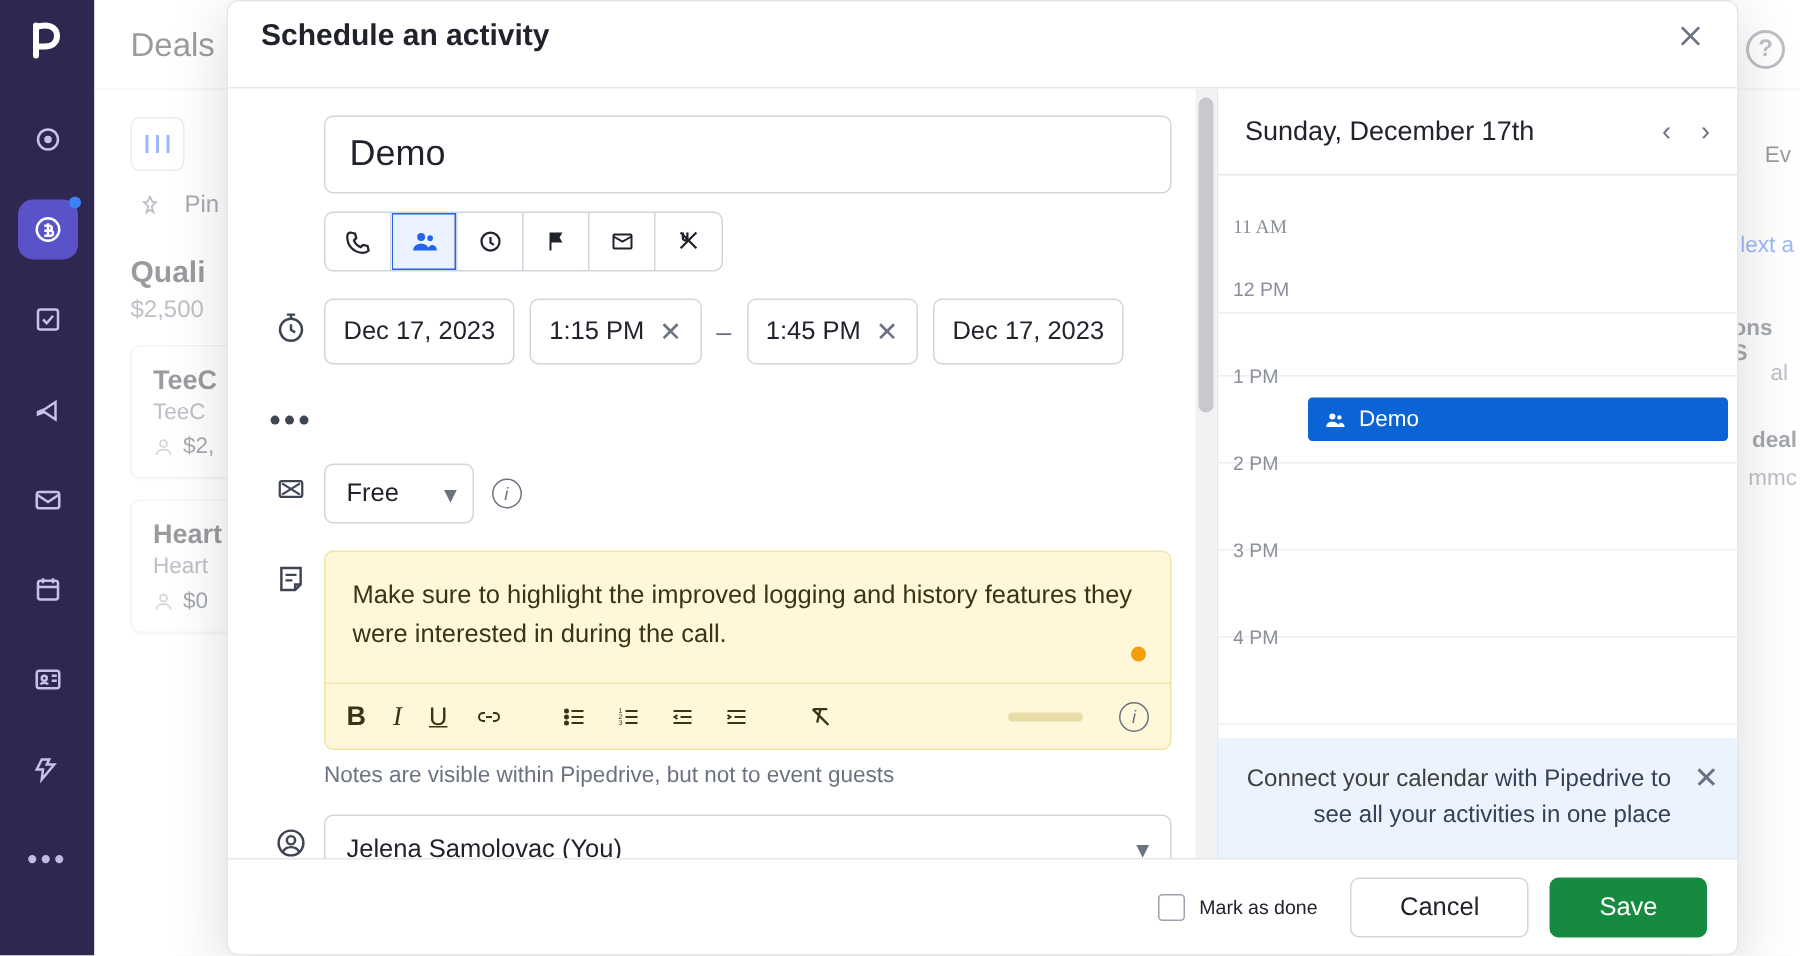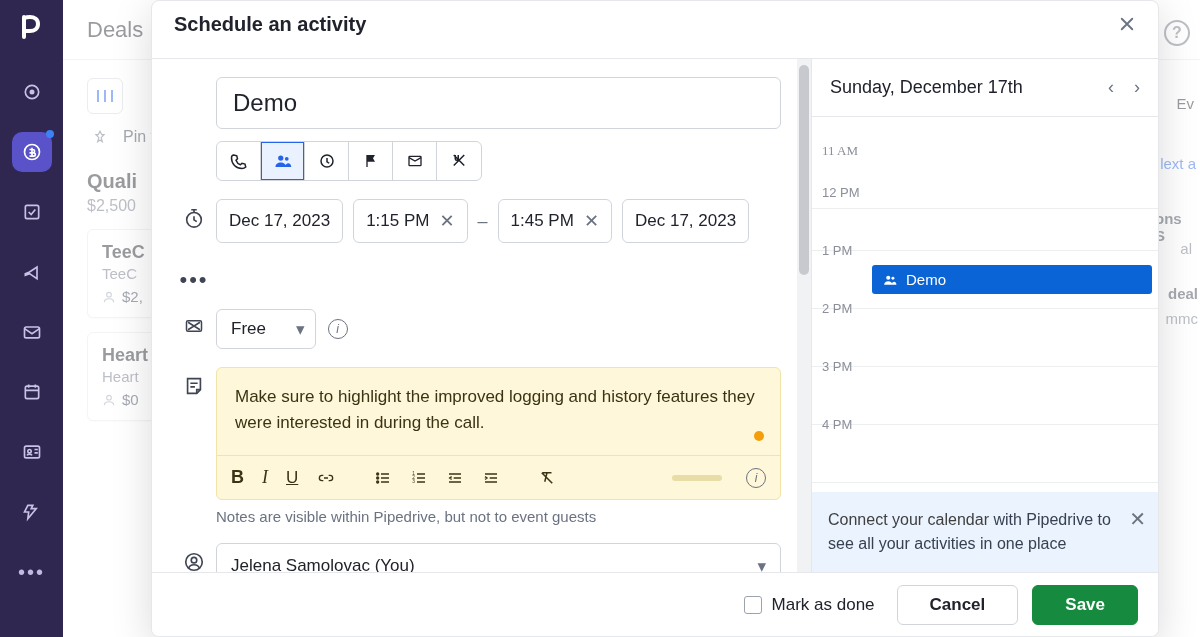--- a/index.html
+++ b/index.html
@@ -33,21 +33,21 @@
   
   .overlay { position: absolute; left: 63px; top: 0; right: 0; bottom: 0; background: rgba(255,255,255,0.55); }
   .modal { position: absolute; left: 151px; top: 0; width: 1008px; height: 637px; background: #fff; border: 1px solid #e5e7eb; border-radius: 8px; box-shadow: 0 10px 40px rgba(0,0,0,.15); overflow: hidden; display: flex; flex-direction: column; }
   .modal-header { height: 58px; border-bottom: 1px solid #e5e7eb; display: flex; justify-content: space-between; padding: 12px 22px; }
   .modal-title { font-size: 20px; font-weight: 600; }
   .close-x { color: #6b7280; font-size: 22px; cursor: pointer; }
 
   .modal-body { flex: 1; display: flex; min-height: 0; }
   .form-pane { width: 660px; border-right: 1px solid #e5e7eb; position: relative; overflow: hidden; }
   .form-scroll { position: absolute; inset: 0; overflow-y: hidden; padding: 18px 30px 0 20px; }
-  .calendar-pane { flex: 1; display: flex; flex-direction: column; position: relative; }
+  .calendar-pane { flex: 1; display: flex; flex-direction: column; position: relative; text-align: right; }
 
   
   .vscroll { position: absolute; right: 0; top: 0; width: 14px; height: 100%; background: #f1f2f4; }
   .vthumb { position: absolute; right: 2px; top: 6px; width: 10px; height: 210px; background: #c7c9cf; border-radius: 5px; }
 
   
   .row { display: flex; align-items: flex-start; margin-bottom: 18px; }
   .row .gutter { width: 44px; display: flex; justify-content: center; padding-top: 8px; color: #404553; }
   .row .content { flex: 1; }
 
@@ -80,23 +80,23 @@
   .tb-sep { flex: 1; }
   .note-toolbar svg { display: block; }
 
   .note-hint { font-size: 15px; color: #6b7280; margin-top: 8px; }
 
   .assignee { width: 100%; height: 46px; border: 1px solid #d1d5db; border-radius: 6px; display: flex; align-items: center; justify-content: space-between; padding: 0 14px; font-size: 17px; }
   .assignee .caret { color: #6b7280; }
 
   
   .modal-footer { height: 64px; border-top: 1px solid #e5e7eb; display: flex; align-items: center; justify-content: flex-end; padding: 0 20px; gap: 14px; background: #fff; }
-  .chk-row { display: flex; align-items: center; gap: 10px; margin-right: 8px; font-size: 17px; color: #21232c; }
+  .chk-row { display: flex; align-items: center; gap: 10px; margin-right: 8px; font-size: 13px; color: #21232c; }
   .chk { width: 18px; height: 18px; border: 1.5px solid #9ca3af; border-radius: 3px; }
-  .btn { height: 40px; border-radius: 6px; padding: 0 32px; font-size: 17px; font-weight: 700; display: inline-flex; align-items: center; cursor: pointer; text-align: center; }
+  .btn { height: 40px; border-radius: 6px; padding: 0 32px; font-size: 17px; font-weight: 400; display: inline-flex; align-items: center; cursor: pointer; text-align: center; }
   .btn.secondary { background: #fff; border: 1px solid #d1d5db; color: #21232c; }
   .btn.primary { background: #168b3f; color: #fff; border: 1px solid #168b3f; }
 
   
   .cal-head { height: 58px; border-bottom: 1px solid #e5e7eb; display: flex; align-items: center; justify-content: space-between; padding: 0 18px; font-size: 18px; font-weight: 500; }
   .cal-nav { display: flex; gap: 20px; color: #6b7280; font-size: 18px; }
   .cal-nav span { cursor: pointer; }
   .cal-grid { flex: 1; position: relative; overflow: hidden; }
   .cal-row { position: absolute; left: 0; right: 0; height: 58px; border-bottom: 1px solid #eceef0; }
   .cal-label { position: absolute; left: 10px; top: -8px; font-size: 13px; color: #8b8f99; }

